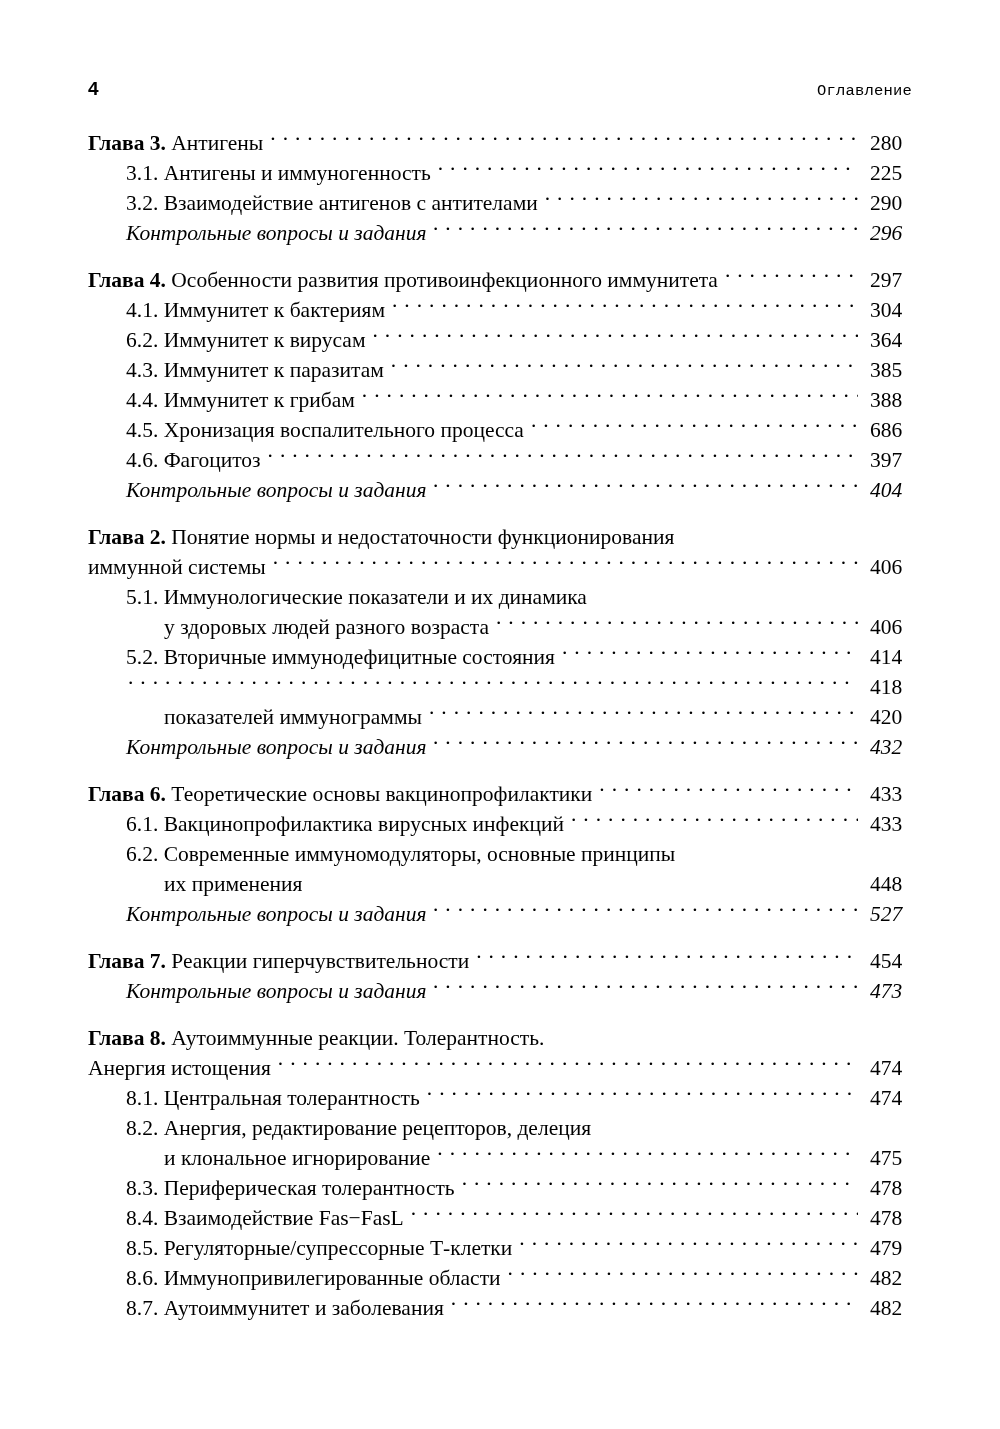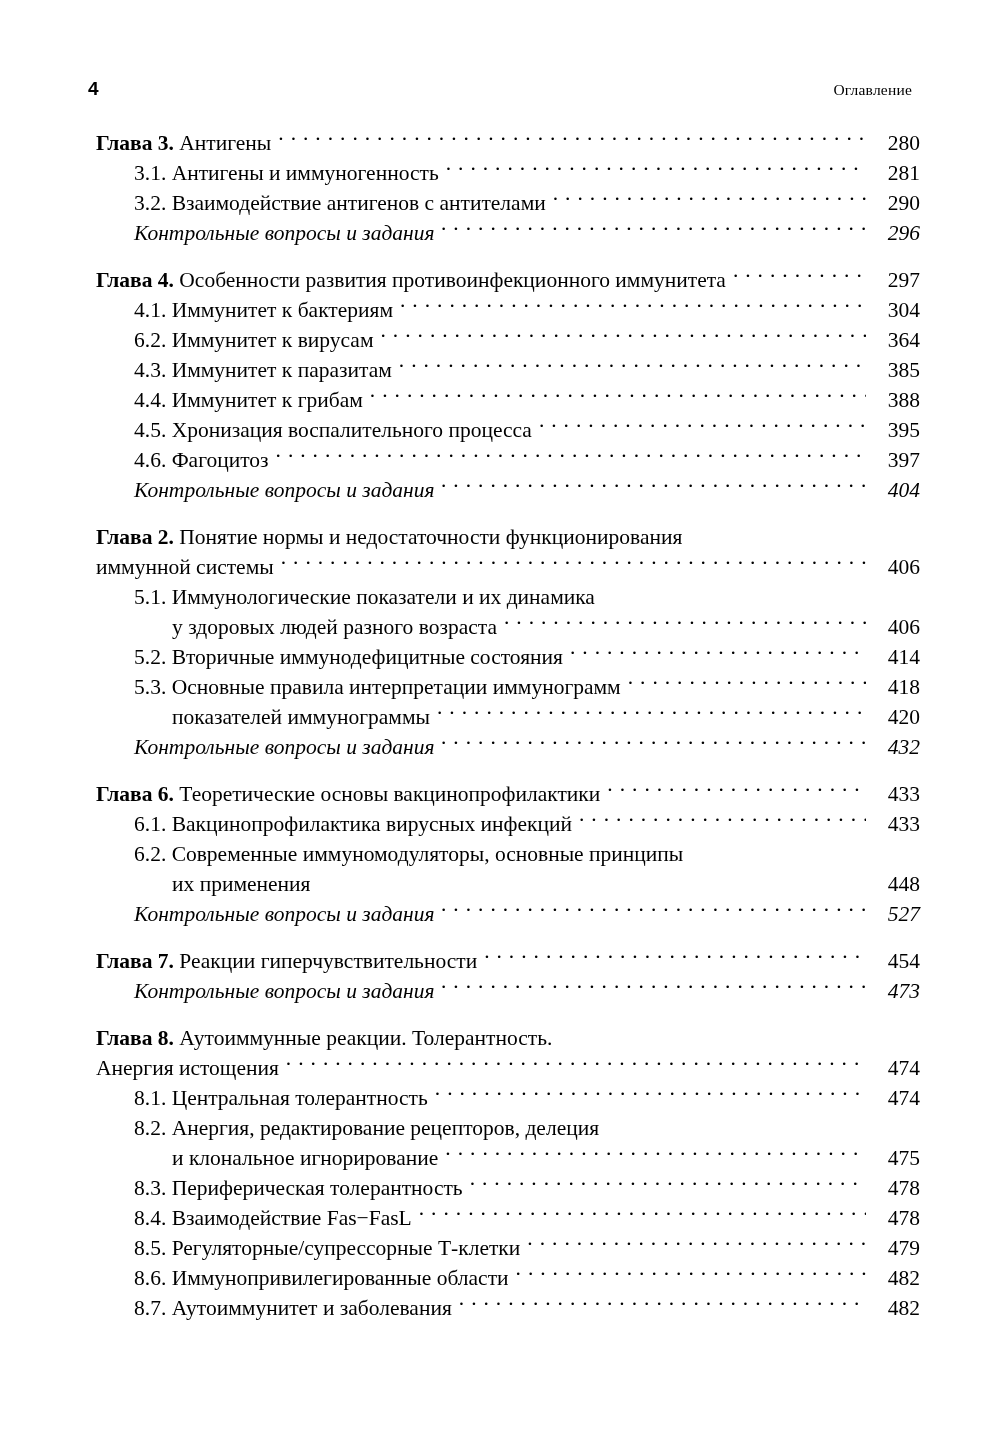--- a/index.html
+++ b/index.html
@@ -29,27 +29,27 @@
     display: flex;
     align-items: baseline;
     justify-content: space-between;
   }
   .folio {
     font-family: "Liberation Sans", sans-serif;
     font-weight: bold;
     font-size: 19px;
   }
   .running-title {
-    font-family: Liberation Serif, serif;
+    font-family: Liberation Mono, monospace;
     font-size: 15.5px;
     letter-spacing: 0.2px;
   }
   .toc {
     position: absolute;
-    left: 96px;
+    left: 88px;
     top: 128px;
     width: 824px;
   }
   .group {
     margin-bottom: 17px;
   }
   .entry {
     display: flex;
     align-items: baseline;
     font-size: 21.5px;
@@ -72,21 +72,21 @@
     position: absolute;
     left: 0;
     bottom: 0.07em;
     white-space: nowrap;
     letter-spacing: 0.8px;
     font-size: 21.5px;
   }
   .entry .page-num {
     flex: 0 0 auto;
     width: 52px;
-    text-align: right;
+    text-align: center;
     font-variant-numeric: lining-nums;
   }
   .entry.noleader .leader::after { content: ""; }
   .chapter .label {
     font-weight: bold;
   }
   .chapter .label .rest {
     font-weight: normal;
   }
   .sub {
@@ -116,21 +116,21 @@
   <div class="toc" id="toc-root">
       <div class="group">
         <div class="entry chapter">
           <span class="label"><span>Глава 3.</span><span class="rest"> Антигены</span></span>
           <span class="leader"></span>
           <span class="page-num">280</span>
         </div>
         <div class="entry sub">
           <span class="label">3.1. Антигены и иммуногенность</span>
           <span class="leader"></span>
-          <span class="page-num">281</span>
+          <span class="page-num">225</span>
         </div>
         <div class="entry sub">
           <span class="label">3.2. Взаимодействие антигенов с антителами</span>
           <span class="leader"></span>
           <span class="page-num">290</span>
         </div>
         <div class="entry cont">
           <span class="label">Контрольные вопросы и задания</span>
           <span class="leader"></span>
           <span class="page-num">296</span>
@@ -158,21 +158,21 @@
           <span class="page-num">385</span>
         </div>
         <div class="entry sub">
           <span class="label">4.4. Иммунитет к грибам</span>
           <span class="leader"></span>
           <span class="page-num">388</span>
         </div>
         <div class="entry sub">
           <span class="label">4.5. Хронизация воспалительного процесса</span>
           <span class="leader"></span>
-          <span class="page-num">395</span>
+          <span class="page-num">686</span>
         </div>
         <div class="entry sub">
           <span class="label">4.6. Фагоцитоз</span>
           <span class="leader"></span>
           <span class="page-num">397</span>
         </div>
         <div class="entry cont">
           <span class="label">Контрольные вопросы и задания</span>
           <span class="leader"></span>
           <span class="page-num">404</span>
@@ -198,21 +198,20 @@
           <span class="label">у здоровых людей разного возраста</span>
           <span class="leader"></span>
           <span class="page-num">406</span>
         </div>
         <div class="entry sub">
           <span class="label">5.2. Вторичные иммунодефицитные состояния</span>
           <span class="leader"></span>
           <span class="page-num">414</span>
         </div>
         <div class="entry sub">
-          <span class="label">5.3. Основные правила интерпретации иммунограмм</span>
           <span class="leader"></span>
           <span class="page-num">418</span>
         </div>
         <div class="entry wrapline indent">
           <span class="label">показателей иммунограммы</span>
           <span class="leader"></span>
           <span class="page-num">420</span>
         </div>
         <div class="entry cont">
           <span class="label">Контрольные вопросы и задания</span>

